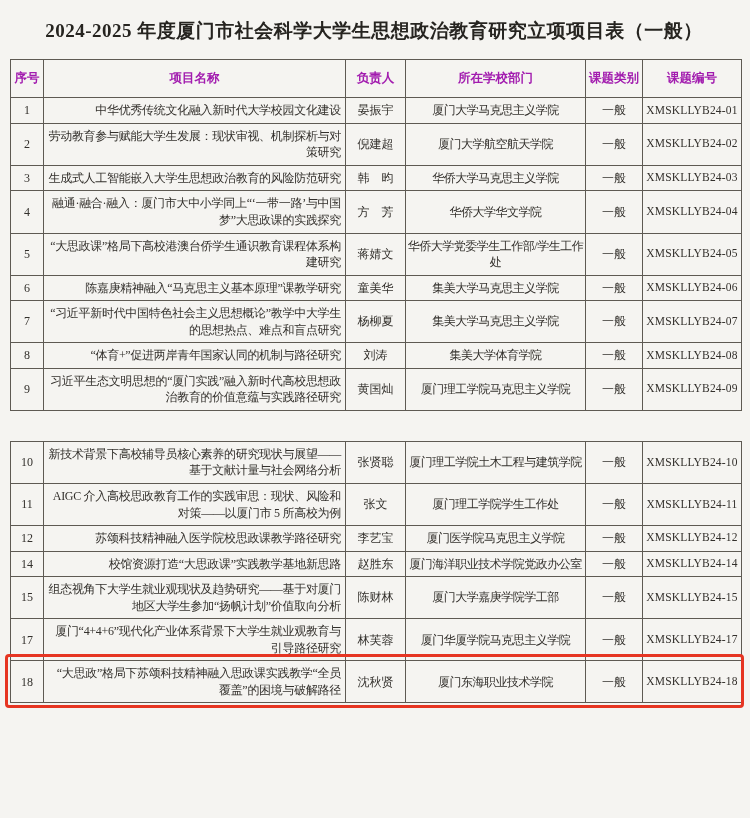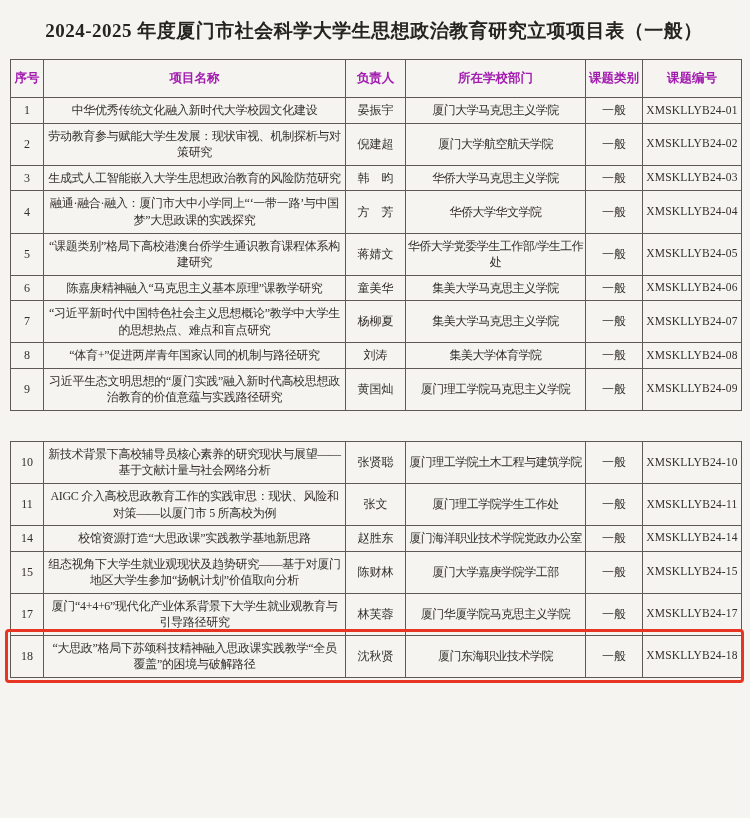--- a/index.html
+++ b/index.html
@@ -34,21 +34,21 @@
     font-size: 12px;
     line-height: 1.38;
     color: #33302c;
   }
   .proj-table th {
     font-size: 12.5px;
     font-weight: bold;
     padding: 10px 2px;
     color: #a21caf;
   }
-  .proj-table td.project { letter-spacing: -0.3px; padding: 4px 4px; }
+  .proj-table td.project { letter-spacing: -0.3px; padding: 4px 4px; text-align: right; }
   .proj-table td.dept    { letter-spacing: -0.5px; padding: 4px 1px; }
   .proj-table td.code    { letter-spacing: 0.2px; font-size: 11.5px; margin-top: 30px; }
   .proj-table td.cat     { font-size: 12px; font-family: Liberation Serif, serif; }
   .table-gap { height: 30px; }
   .t2-wrap { position: relative; }
   .red-box {
     position: absolute;
     left: -5px; right: -6px;
     bottom: -5px;
     height: 54px;
@@ -111,21 +111,21 @@
         <tr>
     <td class="no">4</td>
     <td class="project">融通·融合·融入：厦门市大中小学同上“‘一带一路’与中国梦”大思政课的实践探究</td>
     <td class="leader">方　芳</td>
     <td class="dept">华侨大学华文学院</td>
     <td class="cat">一般</td>
     <td class="code">XMSKLLYB24-04</td>
   </tr>
         <tr>
     <td class="no">5</td>
-    <td class="project">“课题类别”格局下高校港澳台侨学生通识教育课程体系构建研究</td>
+    <td class="project">“大思政课”格局下高校港澳台侨学生通识教育课程体系构建研究</td>
     <td class="leader">蒋婧文</td>
     <td class="dept">华侨大学党委学生工作部/学生工作处</td>
     <td class="cat">一般</td>
     <td class="code">XMSKLLYB24-05</td>
   </tr>
         <tr>
     <td class="no">6</td>
     <td class="project">陈嘉庚精神融入“马克思主义基本原理”课教学研究</td>
     <td class="leader">童美华</td>
     <td class="dept">集美大学马克思主义学院</td>
@@ -182,20 +182,28 @@
   </tr>
           <tr>
     <td class="no">11</td>
     <td class="project">AIGC 介入高校思政教育工作的实践审思：现状、风险和对策——以厦门市 5 所高校为例</td>
     <td class="leader">张文</td>
     <td class="dept">厦门理工学院学生工作处</td>
     <td class="cat">一般</td>
     <td class="code">XMSKLLYB24-11</td>
   </tr>
           <tr>
+    <td class="no">12</td>
+    <td class="project">苏颂科技精神融入医学院校思政课教学路径研究</td>
+    <td class="leader">李艺宝</td>
+    <td class="dept">厦门医学院马克思主义学院</td>
+    <td class="cat">一般</td>
+    <td class="code">XMSKLLYB24-12</td>
+  </tr>
+          <tr>
     <td class="no">14</td>
     <td class="project">校馆资源打造“大思政课”实践教学基地新思路</td>
     <td class="leader">赵胜东</td>
     <td class="dept">厦门海洋职业技术学院党政办公室</td>
     <td class="cat">一般</td>
     <td class="code">XMSKLLYB24-14</td>
   </tr>
           <tr>
     <td class="no">15</td>
     <td class="project">组态视角下大学生就业观现状及趋势研究——基于对厦门地区大学生参加“扬帆计划”价值取向分析</td>

